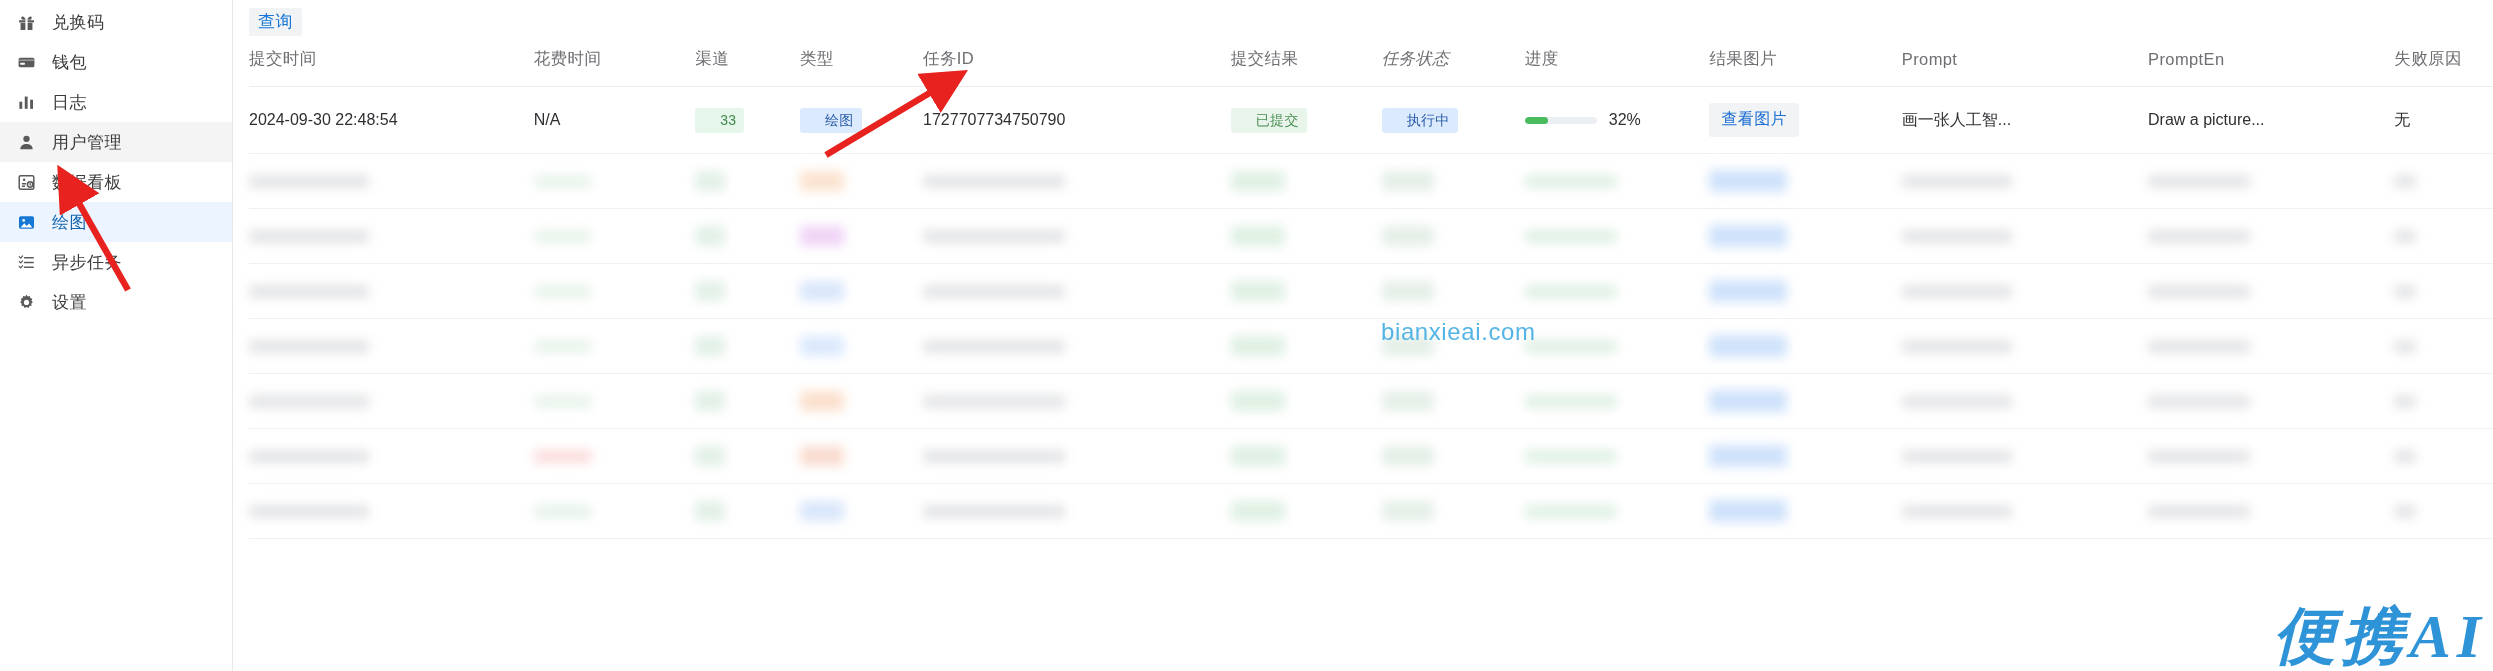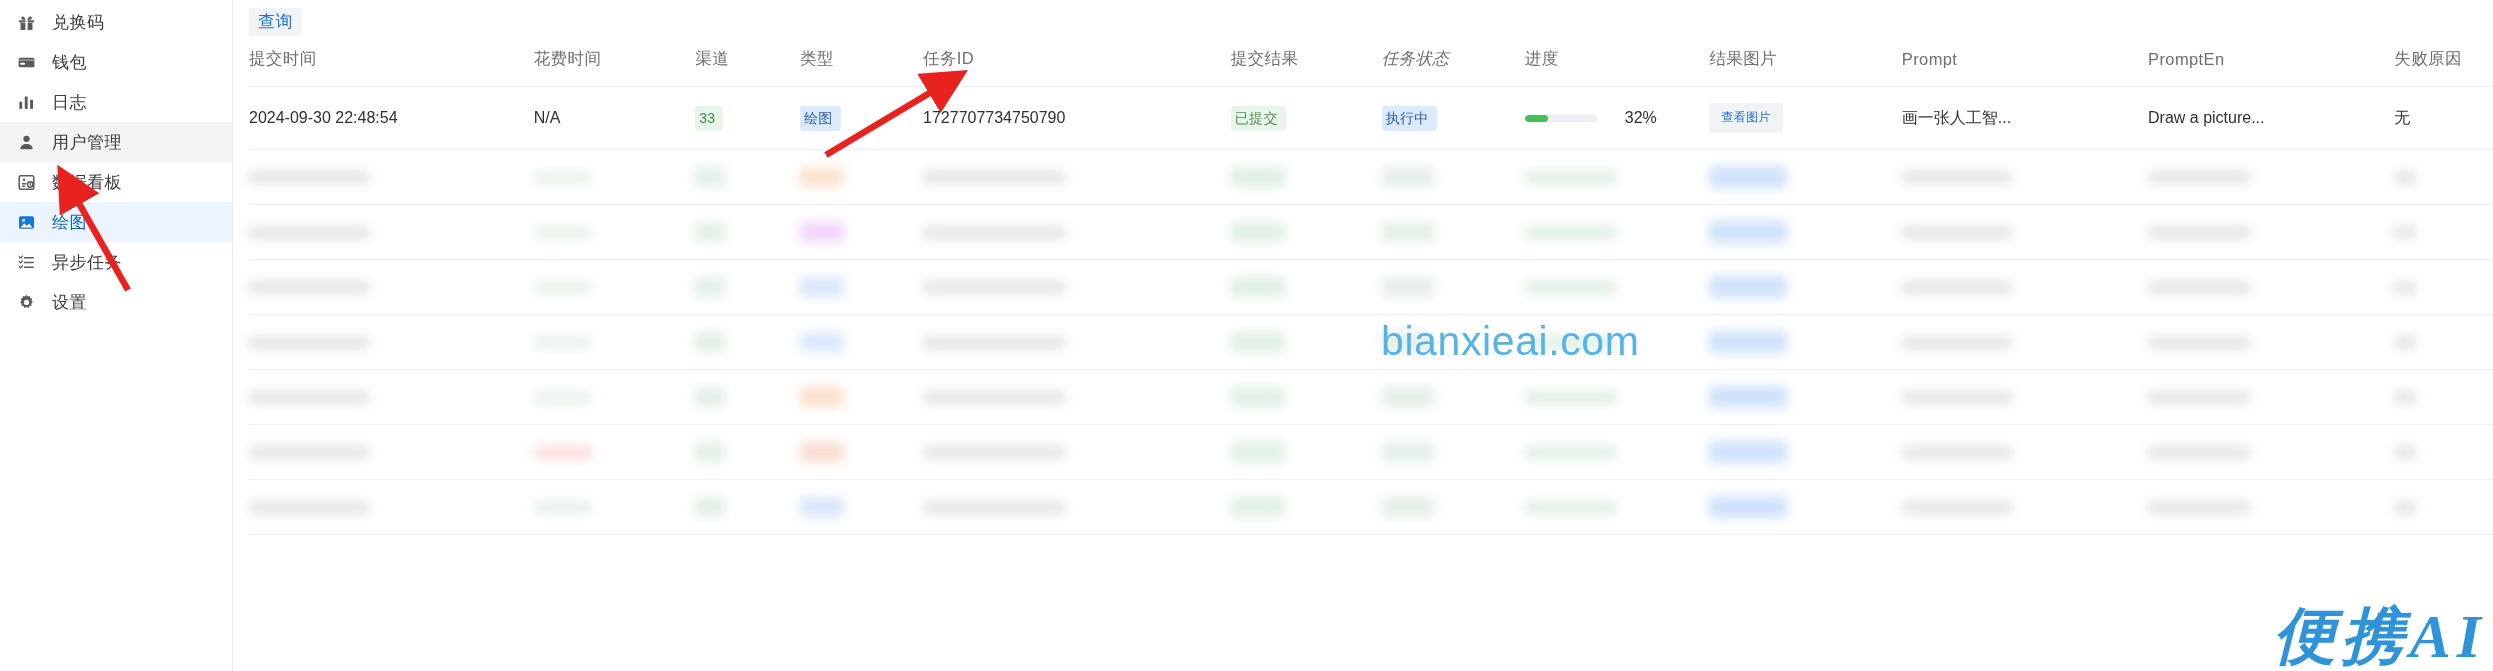--- a/index.html
+++ b/index.html
@@ -116,44 +116,44 @@
   .c-prog    { width: 120px; }
   .c-img     { width: 125px; }
   .c-prompt  { width: 160px; }
   .c-prompten{ width: 160px; }
   .c-fail    { width: 120px; }
 
   .tag {
     display: inline-block;
     font-size: 14px;
     line-height: 1;
-    padding: 5px 8px 6px 4px;
+    padding: 5px 8px 6px 25px;
     border-radius: 3px;
     letter-spacing: .3px;
   }
   .tag-green  { background: #e9f5ea; color: #4a8f55; }
   .tag-blue   { background: #dbeafd; color: #2b5fa8; }
   .tag-greenb { background: #e6f6ea; color: #3f8a4d; }
 
-  .prog-wrap { display: flex; align-items: center; gap: 28px; }
+  .prog-wrap { display: flex; align-items: center; gap: 12px; }
   .prog-track {
     width: 72px; height: 7px;
     background: #ebeef2;
     border-radius: 4px;
     overflow: hidden;
   }
   .prog-fill { height: 100%; background: #49bd5d; border-radius: 4px; }
   .prog-pct { font-size: 16px; color: #303030; }
 
   .link-btn {
     background: #f2f3f5;
     color: #1d6fd4;
     border: none;
     font-family: inherit;
-    font-size: 12px;
+    font-size: 16px;
     padding: 6px 12px 7px 12px;
     border-radius: 3px;
     cursor: pointer;
     letter-spacing: .4px;
   }
 
   
   tbody tr.blurred td { color: #9aa0a6; }
   tbody tr.blurred { filter: blur(5.5px); }
   .ghost {
@@ -167,21 +167,21 @@
   
   .arrow-svg {
     position: absolute;
     pointer-events: none;
     z-index: 10;
   }
   #center-watermark {
     position: absolute;
     left: 1148px;
     top: 318px;
-    font-size: 41px;
+    font-size: 24px;
     color: #54b4e6;
     letter-spacing: .6px;
     z-index: 9;
     font-family: "Liberation Sans", sans-serif;
     white-space: nowrap;
   }
   #brand-watermark {
     position: absolute;
     right: 6px;
     bottom: 4px;

